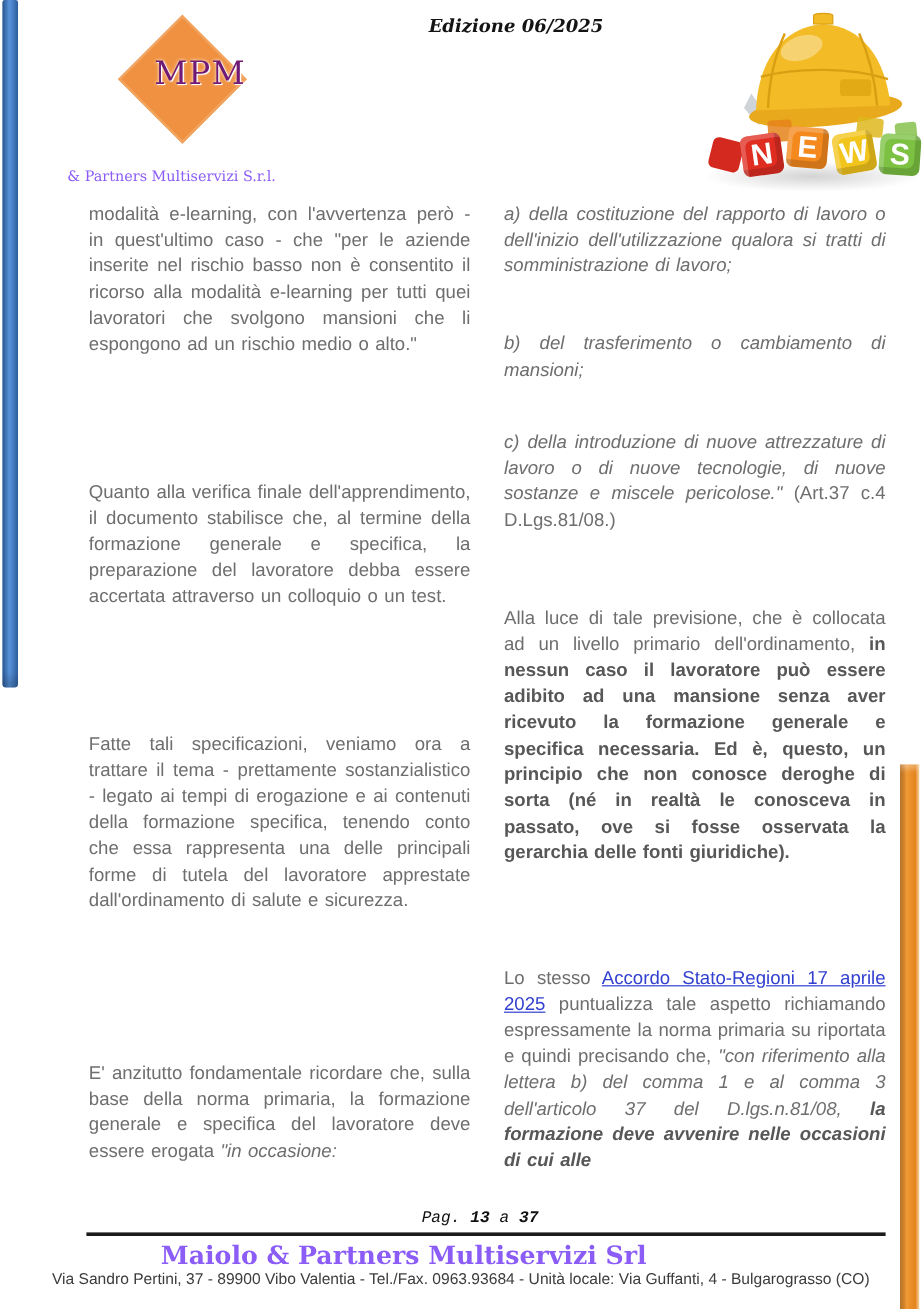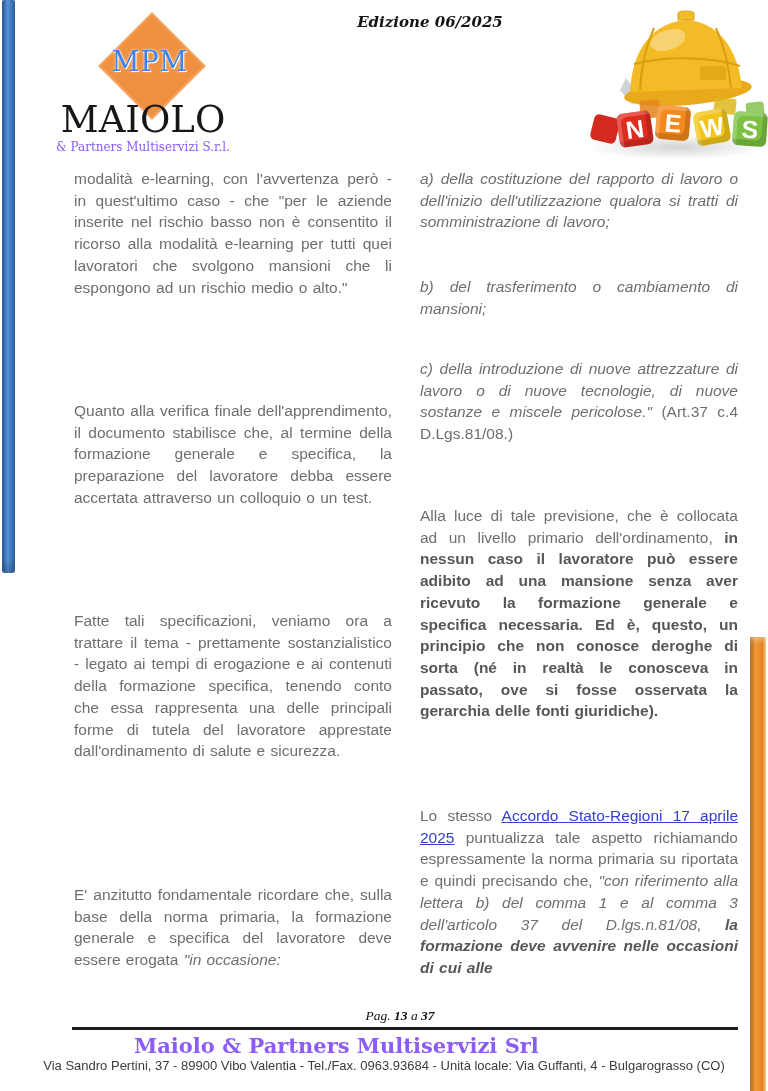--- a/index.html
+++ b/index.html
@@ -13,22 +13,22 @@
   .bar-right{position:absolute;left:750px;top:637px;width:16px;height:454px;
     background:linear-gradient(90deg,#aa5f10 0%,#f09a37 35%,#e2831b 80%,#f7c489 100%);
     box-shadow:inset 0 4px 4px rgba(255,255,255,.30);}
 
   
   .edition{position:absolute;top:13px;left:280px;width:300px;text-align:center;
     font-family:"DejaVu Serif",serif;font-style:italic;font-weight:bold;
     font-size:15px;color:#141414;}
   .logo-diamond{position:absolute;left:114px;top:28px;width:72px;height:72px;
     transform:rotate(45deg);background:#ef9140;border:2px solid #f2a461;}
-  .logo-monogram{position:absolute;left:95px;top:46px;width:110px;text-align:center;
-    font-family:"DejaVu Serif",serif;font-size:27px;color:#3b82f6;letter-spacing:1px;
+  .logo-monogram{position:absolute;left:95px;top:46px;width:110px;text-align:right;
+    font-family:"DejaVu Serif",serif;font-size:27px;color:#701a75;letter-spacing:1px;
     text-shadow:0 0 3px #ffffff,1px 1px 0 #ffffff;}
   .logo-name{position:absolute;left:48px;top:98px;width:190px;text-align:center;
     font-family:"DejaVu Serif",serif;font-size:37px;color:#161616;}
   .logo-sub{position:absolute;left:40px;top:140px;width:206px;text-align:center;
     font-family:"DejaVu Serif",serif;font-size:12px;color:#8b5cf6;}
   .title{position:absolute;left:172px;top:64px;width:446px;text-align:center;
     color:#1e3a66;font-weight:bold;font-size:29px;line-height:37px;
     text-shadow:1px 1px 0 rgba(190,40,45,.40);}
 
   
@@ -55,21 +55,21 @@
     font-size:15.5px;line-height:21.7px;color:#6e6e6e;word-spacing:1px;}
   .lcol{left:74px;}
   .rcol{left:420px;}
   .it{font-style:italic;}
   .bd{font-weight:bold;color:#575757;}
   .bdit{font-weight:bold;font-style:italic;color:#575757;}
   .doc-link{color:#3240cf;text-decoration:underline;cursor:pointer;}
 
   
   .pag{position:absolute;top:1008px;left:280px;width:240px;text-align:center;
-    font-family:Liberation Serif, serif;font-style:italic;font-size:13.5px;color:#111;}
+    font-family:Liberation Mono, monospace;font-style:italic;font-size:13.5px;color:#111;}
   .pag .num{font-weight:bold;}
   .rule{position:absolute;top:1027px;left:72px;width:666px;height:0;
     border-top:3px solid #1b1b1b;}
   .company{position:absolute;top:1033px;left:134px;width:540px;text-align:left;
     font-family:"DejaVu Serif",serif;font-weight:bold;
     font-size:21px;color:#8b5cf6;}
   .address{position:absolute;top:1058px;left:16px;width:736px;text-align:center;
     font-size:13px;color:#3c3c3c;}
 </style>
 </head>
@@ -77,21 +77,20 @@
 
 <div class="page">
 
   <div class="bar-left"></div>
   <div class="bar-right"></div>
 
   <div class="edition">Edizione 06/2025</div>
 
   <div class="logo-diamond"></div>
   <div class="logo-monogram">MPM</div>
-  <div class="logo-name">MAIOLO</div>
   <div class="logo-sub">&amp; Partners Multiservizi S.r.l.</div>
 
 
   <div class="art-shadow"></div>
   <svg class="hat-svg" viewBox="0 0 142 102">
     <polygon points="14,70 30,92 20,96 8,82" fill="#cfd4d8"></polygon>
     <ellipse cx="76" cy="84" rx="64" ry="13" fill="#e9a91c" transform="rotate(-5 76 84)"></ellipse>
     <path d="M18,84 C20,38 44,14 74,12 C106,14 126,40 130,80 L18,84 Z" fill="#f3bb25"></path>
     <path d="M66,12 L66,5 C66,2.5 82,2.5 82,5 L82,12 Z" fill="#f3bb25" stroke="#d99e12" stroke-width="1"></path>
     <path d="M42,20 C33,40 29,60 28,82" stroke="#d99e12" fill="none" stroke-width="2"></path>

